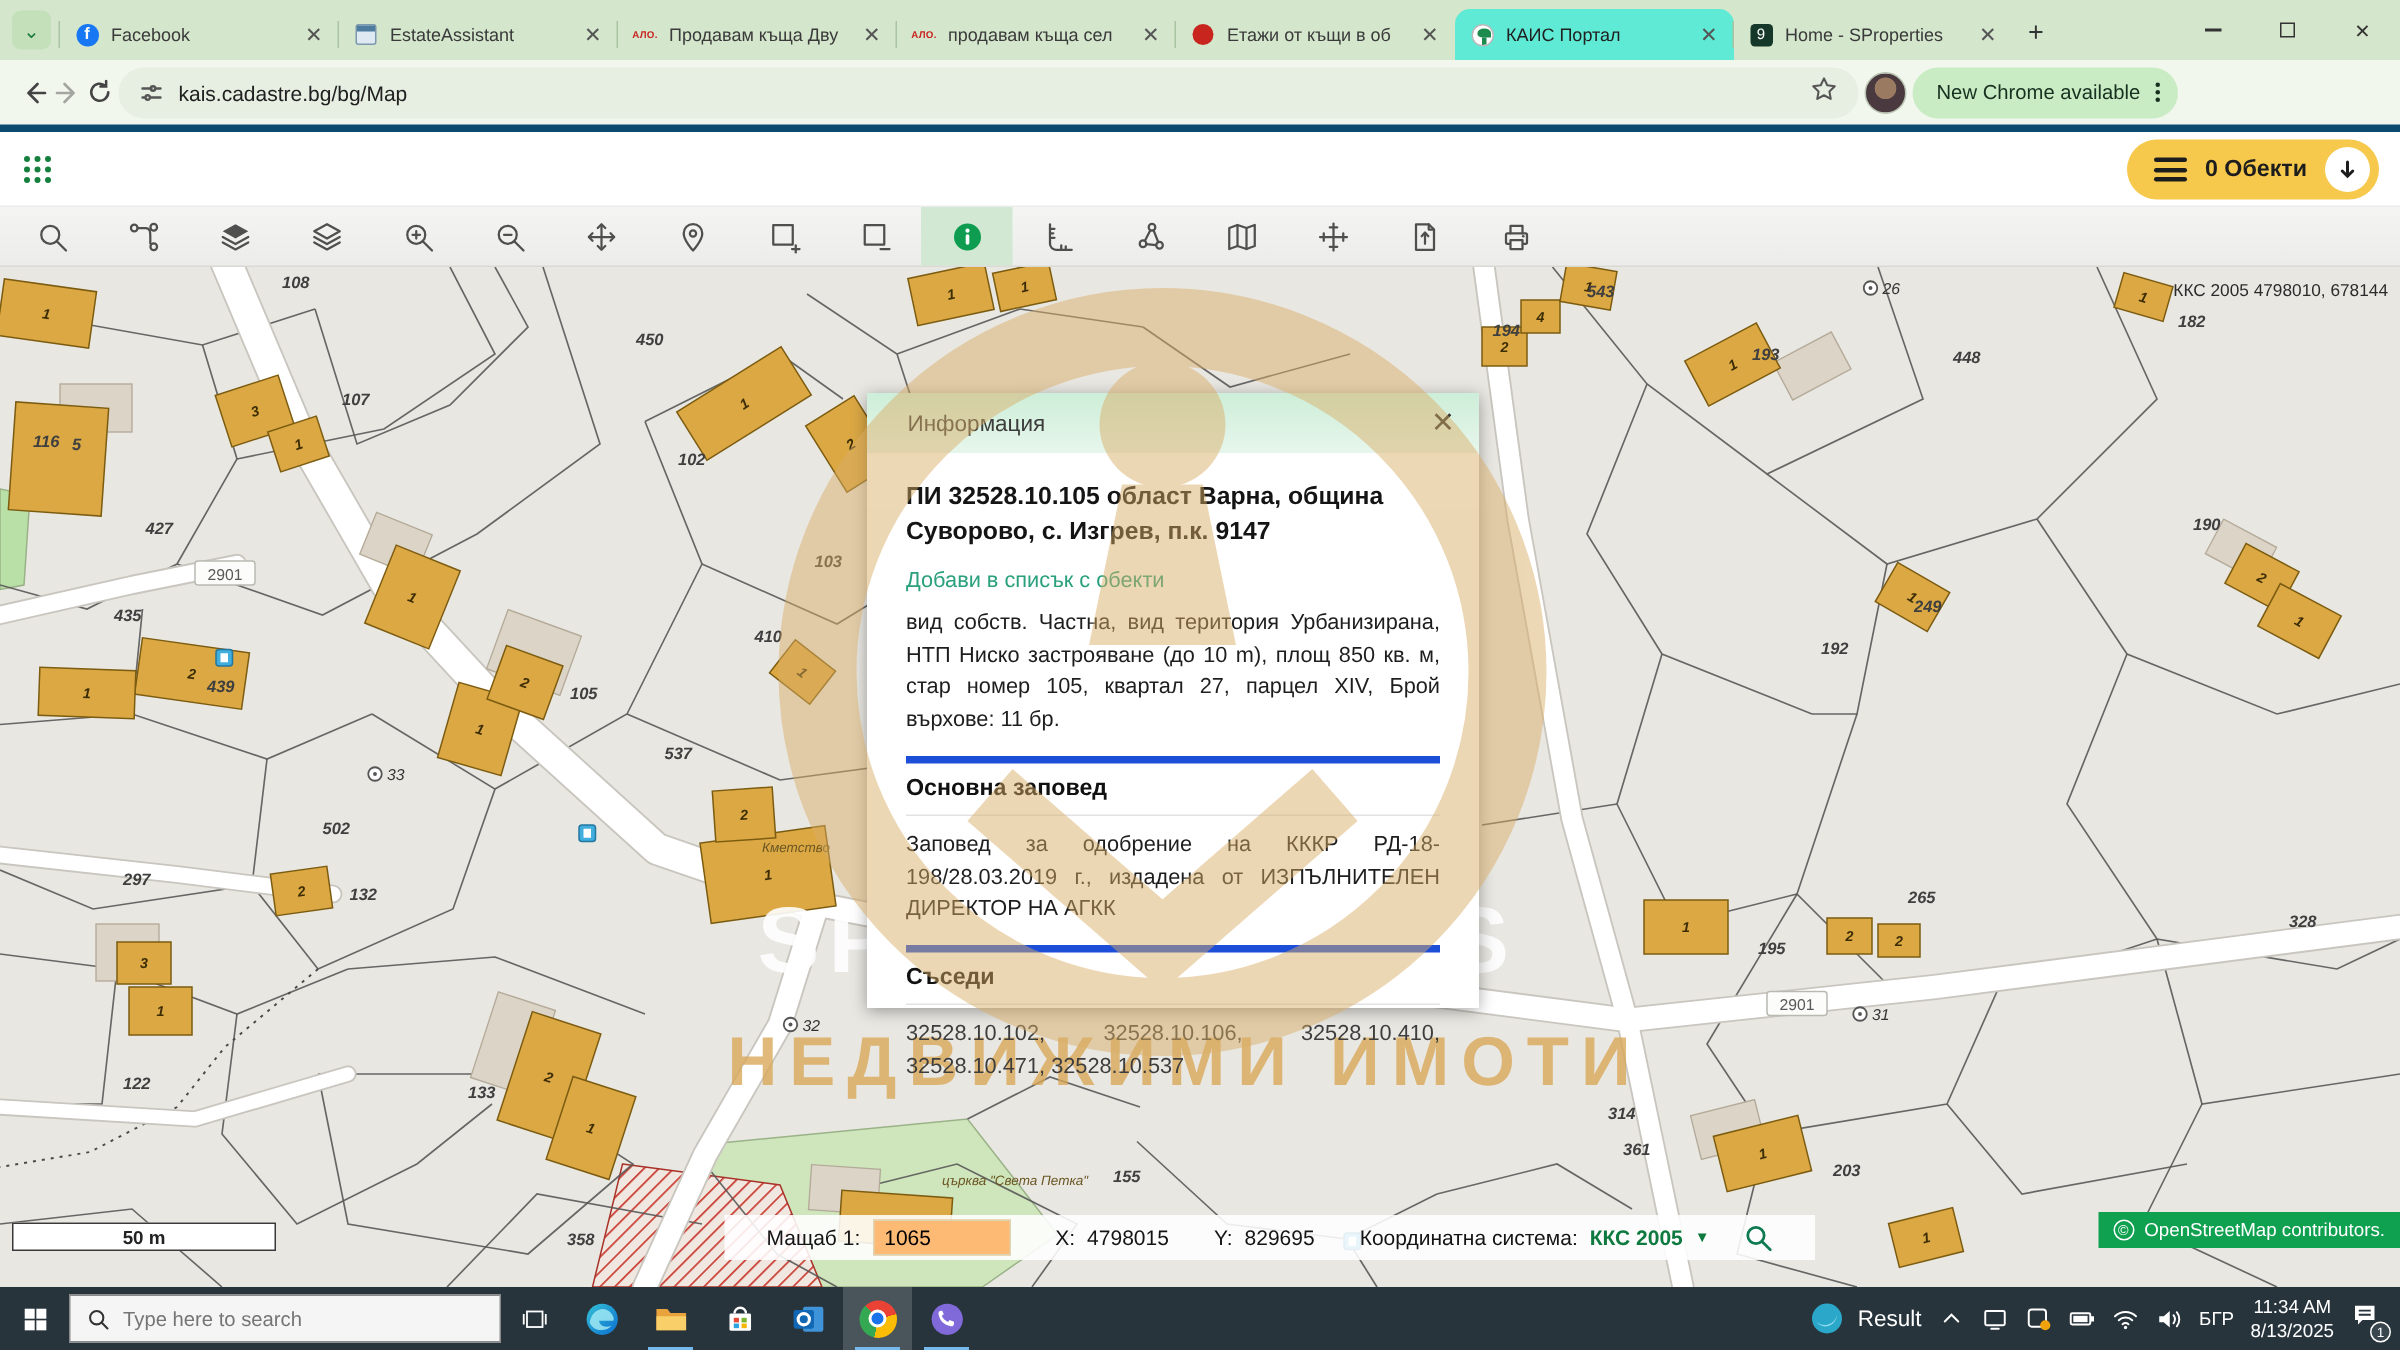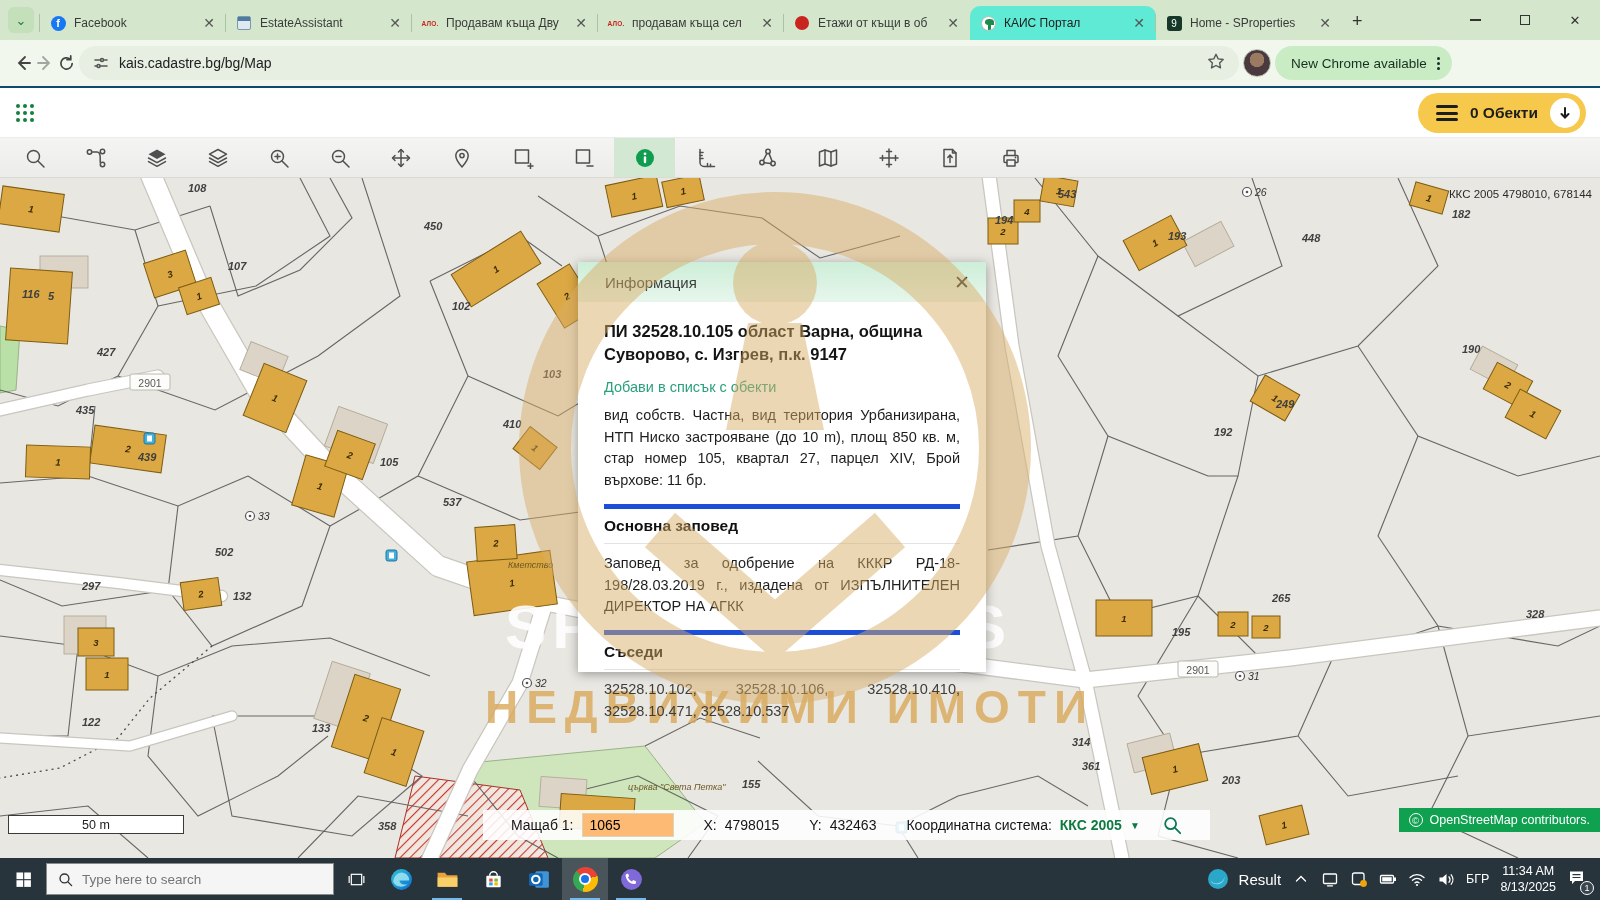--- a/index.html
+++ b/index.html
@@ -25,21 +25,21 @@
   .fav-kais:before { content:""; position:absolute; left:3px; top:2px; width:9px; height:6px; border-radius:50% 50% 0 40%; background:#1d8a4e; }
   .fav-kais:after { content:""; position:absolute; left:6px; top:8px; width:3px; height:5px; background:#1d8a4e; }
   .fav-sprop { width:15px; height:15px; border-radius:3px; background:#16382a; color:#fff; font-size:10px; text-align:center; line-height:15px; }
   .newtab { font-size:18px; color:#333; margin:0 10px 8px 10px; cursor:pointer; }
   .win-controls { margin-left:auto; display:flex; height:40px; }
   .win-btn { width:50px; height:40px; display:flex; align-items:center; justify-content:center; color:#333; font-size:13px; cursor:pointer; }
   .wb-min { width:11px; height:1.6px; background:#333; display:inline-block; }
   .wb-max { width:10px; height:10px; border:1.4px solid #333; display:inline-block; }
 
   
-  #addressrow { height:48px; background:#f2f7ee; display:flex; align-items:center; padding:0 14px; gap:4px; border-bottom:2px solid #0c4a6e; }
+  #addressrow { height:48px; background:#f2f7ee; display:flex; align-items:center; padding:0 14px; gap:4px; border-bottom:5px solid #0c4a6e; }
   .nav-ic { color:#4a4a4a; display:flex; align-items:center; cursor:pointer; }
   .url-pill { width:1160px; height:34px; background:#e7eee2; border-radius:17px; display:flex; align-items:center; gap:10px; padding:0 14px; }
   .url-text { font-size:14px; color:#202020; flex:1; }
   .site-ic { display:flex; }
   .star { margin-left:4px; }
   .avatar { width:28px; height:28px; border-radius:50%; background:radial-gradient(circle at 50% 38%, #9a7b62 0 34%, #4a3a40 36% 100%); border:1px solid #b9c4b2; cursor:pointer; }
   .chrome-pill { height:34px; border-radius:17px; background:#c9ecc5; display:flex; align-items:center; gap:10px; padding:0 12px 0 16px; font-size:13.5px; color:#17301f; cursor:pointer; white-space:nowrap; }
   .dots3 { display:inline-flex; flex-direction:column; gap:2px; }
   .dots3 i { width:3px; height:3px; border-radius:50%; background:#17301f; }
 
@@ -74,21 +74,21 @@
   .popup-title { font-weight:bold; font-size:16.5px; color:#141414; line-height:1.42; padding:6px 0 10px 0; }
   .add-link { display:inline-block; color:#2aa07c; font-size:14.5px; margin:2px 0 10px 0; cursor:pointer; }
   .popup-text { font-size:14.5px; color:#1e1e1e; line-height:1.5; text-align:justify; }
   .section-h { font-weight:bold; font-size:15.5px; color:#111; border-top:5px solid #1d4ed8; border-bottom:1px solid #e3e3e3; padding:8px 0; margin-top:12px; }
   .section-t { font-size:14.5px; color:#1e1e1e; line-height:1.5; margin-top:9px; text-align:justify; }
   .neighbors { color:#3d3d3d; }
 
   #wm-overlay { position:absolute; inset:0; z-index:6; pointer-events:none; }
 
   #scalebar { position:absolute; left:8px; top:637px; width:176px; height:19px; background:#fff; border:1.5px solid #3a3a3a;
-    display:flex; align-items:center; justify-content:center; font-size:12.5px; color:#222; z-index:8; }
+    display:flex; align-items:center; justify-content:center; font-size:12.5px; color:#222; z-index:8;font-weight:bold; }
   #statusbar { position:absolute; left:483px; top:632px; height:30px; background:rgba(255,255,255,.88); display:flex; align-items:center;
     gap:8px; padding:0 28px; font-size:14px; color:#141414; z-index:8; }
   .sb-input { width:92px; height:24px; border:1px solid #ddd4b4; background:#fdba74; font-size:14px; padding:2px 7px; font-family:inherit; }
   .sb-gap { width:14px; }
   .crs-value { color:#0e7a3f; font-weight:bold; cursor:pointer; }
   .crs-arrow { color:#0e7a3f; font-size:10px; cursor:pointer; }
   .sb-search { margin-left:14px; cursor:pointer; display:flex; }
   #osm-badge { position:absolute; right:0; top:630px; height:24px; background:#0fa050; color:#fff; display:flex; align-items:center;
     gap:7px; padding:0 10px; font-size:12.5px; z-index:8; cursor:pointer; }
   .copy-circ { width:14px; height:14px; border:1.2px solid #fff; border-radius:50%; font-size:9.5px; display:flex; align-items:center; justify-content:center; }
@@ -696,21 +696,21 @@
   <div id="scalebar">50 m</div>
 
   <div id="statusbar">
     <span>Мащаб 1:</span>
     <input class="sb-input" value="1065" style="">
     <span class="sb-gap"></span>
     <span>X:</span>
     <span>4798015</span>
     <span class="sb-gap"></span>
     <span>Y:</span>
-    <span>432463</span>
+    <span>829695</span>
     <span class="sb-gap"></span>
     <span>Координатна система:</span>
     <span class="crs-value">ККС 2005</span>
     <span class="crs-arrow">▼</span>
     <span class="sb-search">
       <svg width="20" height="20" viewBox="0 0 22 22" stroke="#0d7a52" fill="none" stroke-width="2" stroke-linecap="round">
           <circle cx="9.5" cy="9.5" r="6"></circle>
           <line x1="14.5" y1="14.5" x2="20" y2="20"></line>
         </svg>
       </span>

